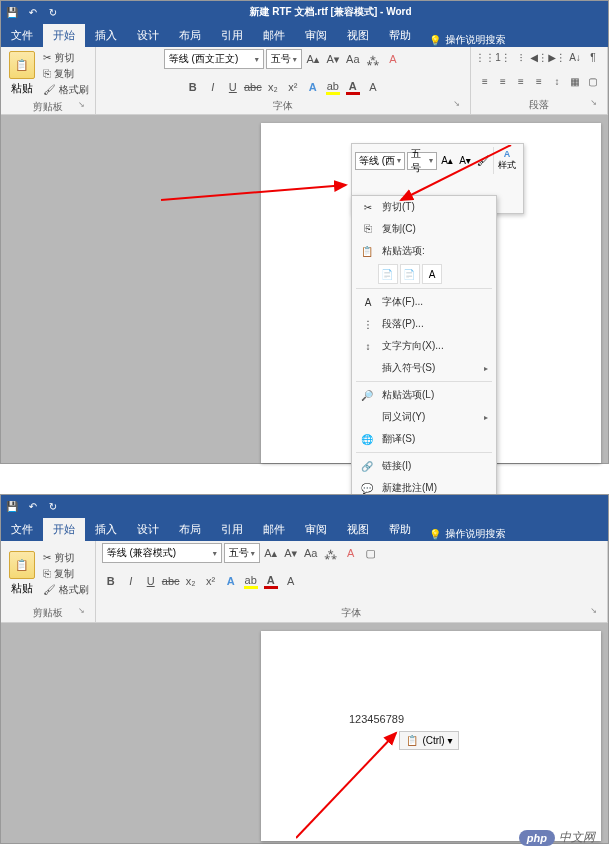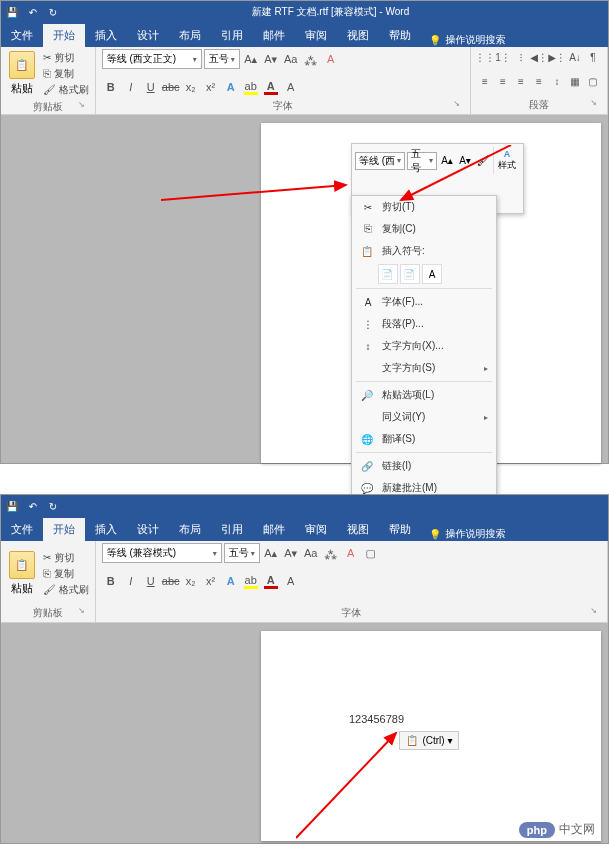--- a/index.html
+++ b/index.html
@@ -5,21 +5,21 @@
     * { box-sizing: border-box; margin: 0; padding: 0; }
     body { font-family: "Microsoft YaHei", sans-serif; font-size: 11px; background: #fff; width: 609px; }
     
     .screenshot { border: 1px solid #999; background: #b8b8b8; position: relative; }
     .screenshot-1 { height: 464px; margin-bottom: 30px; }
     .screenshot-2 { height: 350px; }
     
     .titlebar { background: #2a579a; height: 22px; display: flex; align-items: center; color: #fff; font-size: 10px; padding: 0 6px; }
     .titlebar-left { display: flex; gap: 8px; }
     .qa-icon { width: 12px; height: 12px; display: inline-flex; align-items: center; justify-content: center; }
-    .titlebar-center { flex: 1; text-align: center; }
+    .titlebar-center { flex: 1; text-align: center; font-weight: bold; }
     
     .menubar { background: #2a579a; height: 24px; display: flex; align-items: flex-end; color: #fff; font-size: 11px; }
     .menu-item { padding: 4px 10px; cursor: pointer; }
     .menu-item.active { background: #f3f3f3; color: #2a579a; }
     .tell-me { display: flex; align-items: center; gap: 4px; padding: 0 8px; font-size: 10px; }
     
     .ribbon { background: #f3f3f3; height: 68px; display: flex; border-bottom: 1px solid #d0d0d0; }
     .ribbon-group { border-right: 1px solid #d0d0d0; padding: 2px 6px; display: flex; flex-direction: column; }
     .ribbon-group-content { flex: 1; display: flex; align-items: center; gap: 2px; }
     .ribbon-group-label { text-align: center; font-size: 10px; color: #666; padding-top: 2px; position: relative; }
@@ -65,21 +65,21 @@
     .ctx-sep { height: 1px; background: #ddd; margin: 2px 4px; }
     .ctx-arrow { margin-left: auto; font-size: 8px; color: #666; }
     .paste-options-row { display: flex; gap: 2px; padding: 2px 26px; }
     .paste-opt { width: 20px; height: 20px; border: 1px solid #ddd; background: #fff; display: inline-flex; align-items: center; justify-content: center; }
     
     .selected-text-box { position: absolute; background: #c0c8d4; padding: 0 2px; font-size: 10px; }
     
     .doc-text { position: absolute; font-size: 11px; color: #333; }
     .paste-indicator { position: absolute; border: 1px solid #c8c8c8; background: #f5f5f5; padding: 3px 6px; display: flex; align-items: center; gap: 4px; font-size: 10px; }
     
-    .watermark { position: fixed; bottom: 10px; right: 14px; display: flex; align-items: center; gap: 4px; font-size: 12px; color: #666; }
+    .watermark { position: fixed; bottom: 2px; right: 14px; display: flex; align-items: center; gap: 4px; font-size: 12px; color: #666; font-style: italic; }
     .php-badge { background: #6c7eb7; color: #fff; border-radius: 10px; padding: 2px 8px; font-size: 11px; font-weight: bold; }
     
     svg.arrow { position: absolute; }
   </style>
 </head>
 <body>
 
 <div class="screenshot screenshot-1">
   <div class="titlebar">
     <div class="titlebar-left">
@@ -126,21 +126,21 @@
           <div class="clip-item">
               <span>🖌</span>
               <span>格式刷</span>
             </div>
         </div>
       </div>
       <div class="ribbon-group-label"><span>剪贴板</span><span class="ribbon-group-label-expand">↘</span></div>
     </div>
 
     <div class="ribbon-group font-group">
-      <div class="ribbon-group-content" style="flex-direction:column;align-items:flex-start;">
+      <div class="ribbon-group-content" style="flex-direction:column;align-items:center;">
         <div class="font-row1">
           <div class="font-combo font-name">
               <span>等线 (西文正文)</span>
               <span class="combo-arrow">▾</span>
             </div>
           <div class="font-combo font-size">
               <span>五号</span>
               <span class="combo-arrow">▾</span>
             </div>
           <span class="font-btn">A▴</span>
@@ -244,21 +244,21 @@
       <div class="ctx-item">
           <span class="ctx-icon">✂</span>
           <span>剪切(T)</span>
         </div>
       <div class="ctx-item">
           <span class="ctx-icon">⎘</span>
           <span>复制(C)</span>
         </div>
       <div class="ctx-item">
           <span class="ctx-icon">📋</span>
-          <span>插入符号:</span>
+          <span>粘贴选项:</span>
         </div>
       <div class="paste-options-row">
         <span class="paste-opt">📄</span>
         <span class="paste-opt">📄</span>
         <span class="paste-opt">A</span>
       </div>
       <div class="ctx-sep"></div>
       <div class="ctx-item">
           <span class="ctx-icon">A</span>
           <span>字体(F)...</span>
@@ -266,21 +266,21 @@
       <div class="ctx-item">
           <span class="ctx-icon">⋮</span>
           <span>段落(P)...</span>
         </div>
       <div class="ctx-item">
           <span class="ctx-icon">↕</span>
           <span>文字方向(X)...</span>
         </div>
       <div class="ctx-item">
           <span class="ctx-icon"></span>
-          <span>文字方向(S)</span>
+          <span>插入符号(S)</span>
           <span class="ctx-arrow">▸</span>
         </div>
       <div class="ctx-sep"></div>
       <div class="ctx-item">
           <span class="ctx-icon">🔎</span>
           <span>粘贴选项(L)</span>
         </div>
       <div class="ctx-item">
           <span class="ctx-icon"></span>
           <span>同义词(Y)</span>

